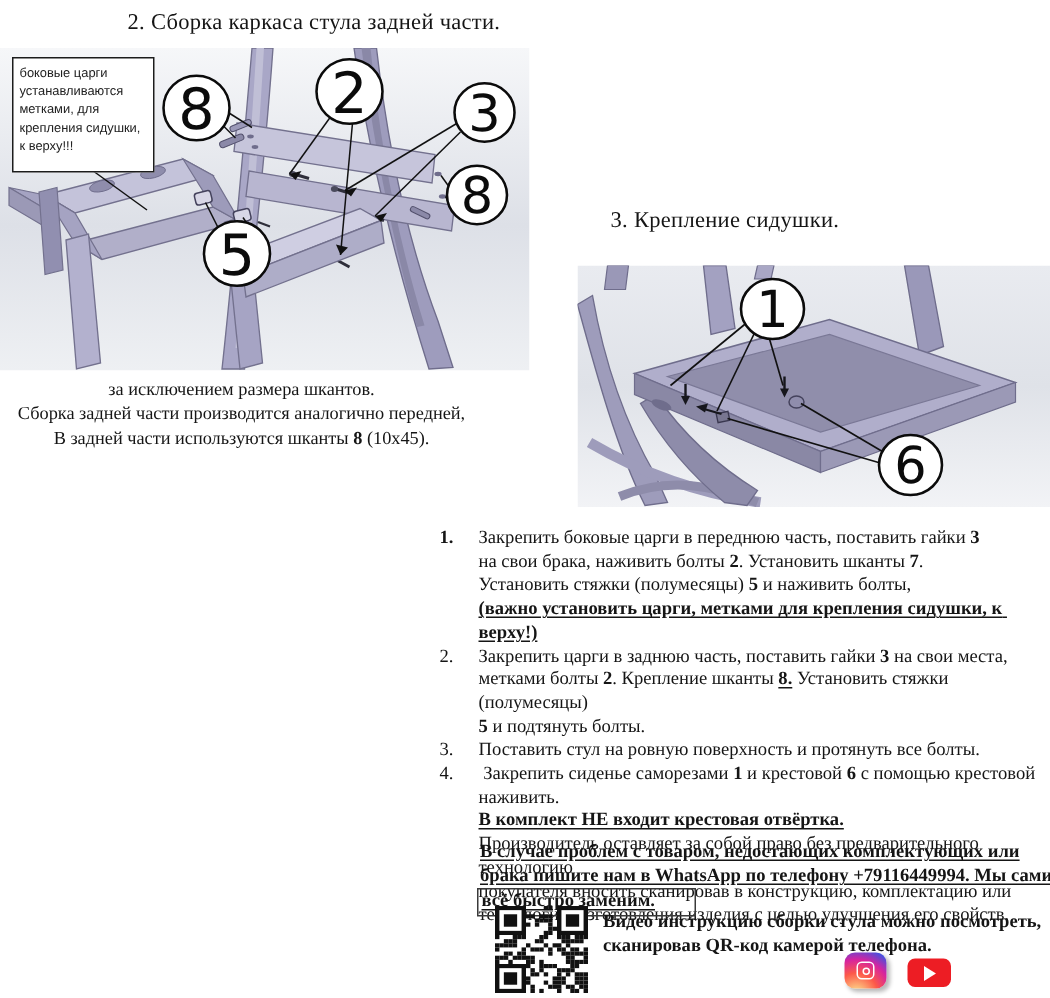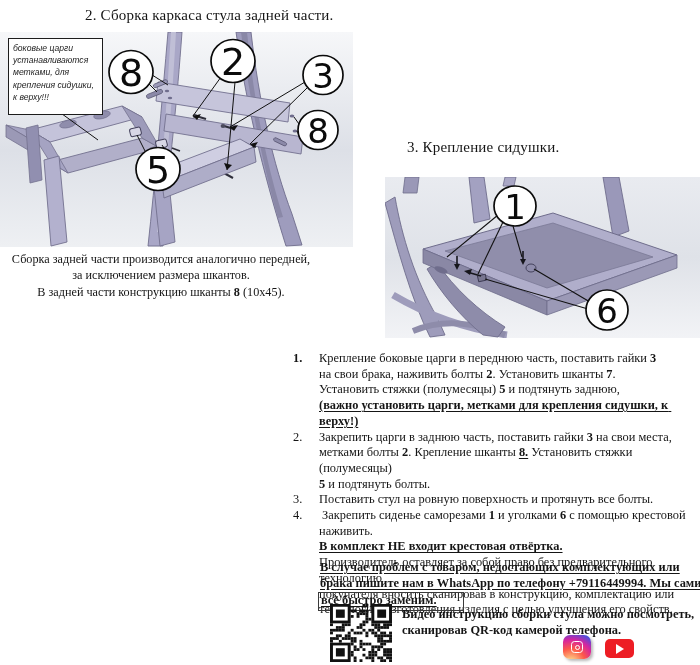--- a/index.html
+++ b/index.html
@@ -10,21 +10,21 @@
   .abs{position:absolute;}
   
   .sec-title{font-size:15px;letter-spacing:.2px;}
   
   .diagram{position:absolute;}
   .diagram svg{display:block;}
   
   .note-box{
     position:absolute;left:8px;top:38px;width:86px;min-height:68px;
     background:#fff;border:1.4px solid #1c1c1c;padding:3px 3px 4px 4px;
-    font-family:"Liberation Sans", sans-serif;font-size:8.6px;line-height:1.42;color:#222;font-style:italic;
+    font-family:"Liberation Sans", sans-serif;font-size:8.6px;line-height:1.42;color:#222;
   }
   
   .rear-note{left:0;top:251px;width:322px;text-align:center;font-size:12.2px;line-height:16.4px;}
   
   .instructions{left:293px;top:351px;width:410px;font-size:12.4px;line-height:15.7px;}
   .li{display:flex;align-items:flex-start;}
   .li .num{width:26px;flex:none;}
   .ibody{flex:1;}
   .ln{white-space:pre-wrap;}
   .sb{font-weight:bold;}
@@ -155,23 +155,23 @@
       <text class="callout-num" x="318" y="99" font-size="34" text-anchor="middle" dominant-baseline="central">8</text>
       <ellipse cx="158" cy="137" rx="22" ry="21.5" fill="#fff" stroke="#0b0b0b" stroke-width="1.7"></ellipse>
       <text class="callout-num" x="158" y="138" font-size="38" text-anchor="middle" dominant-baseline="central">5</text>
     </g>
   </svg>
 </div>
 
 <div class="abs note-box">боковые царги устанавливаются метками, для крепления сидушки, к верху!!!</div>
 
 <div class="abs rear-note">
+    <div class="ln"><span>за исключением размера шкантов.</span></div>
     <div class="ln"><span>Сборка задней части производится аналогично передней,</span></div>
-    <div class="ln"><span>за исключением размера шкантов.</span></div>
-    <div class="ln"><span>В задней части конструкцию шканты </span><span class="sb">8</span><span> (10x45).</span></div>
+    <div class="ln"><span>В задней части используются шканты </span><span class="sb">8</span><span> (10x45).</span></div>
   </div>
 
 <div class="abs sec-title" style="left:407px;top:139px;">3.   Крепление сидушки.</div>
 
 <div class="diagram" style="left:385px;top:177px;width:315px;height:161px;">
   <svg width="315" height="161" viewBox="0 0 315 161">
     <defs>
       <linearGradient id="bg2" x1="0" y1="0" x2="0" y2="1">
         <stop offset="0" stop-color="#e9ebf0"></stop>
         <stop offset="0.5" stop-color="#dfe2e8"></stop>
@@ -221,44 +221,44 @@
       <ellipse cx="222" cy="133" rx="21" ry="20" fill="#fff" stroke="#0b0b0b" stroke-width="1.7"></ellipse>
       <text class="callout-num" x="222" y="134" font-size="34" text-anchor="middle" dominant-baseline="central">6</text>
     </g>
   </svg>
 </div>
 
 <div class="abs instructions">
     <div class="li">
       <div class="num sb">1.</div>
       <div class="ibody">
-        <div class="ln"><span>Крепление боковые </span><span class="sw">царги</span><span> в переднюю часть, поставить гайки </span><span class="sb">3</span></div>
+        <div class="ln"><span>Закрепить боковые </span><span class="sw">царги</span><span> в переднюю часть, поставить гайки </span><span class="sb">3</span></div>
         <div class="ln"><span>на свои брака, наживить болты </span><span class="sb">2</span><span>. Установить </span><span class="sw">шканты</span><span> </span><span class="sb">7</span><span>.</span></div>
-        <div class="ln"><span>Установить стяжки (полумесяцы) </span><span class="sb">5</span><span> и подтянуть заднюю</span><span class="sw">,</span></div>
+        <div class="ln"><span>Установить стяжки (полумесяцы) </span><span class="sb">5</span><span> и наживить болты</span><span class="sw">,</span></div>
         <div class="ln"><span class="sb su">(важно установить царги, метками для крепления сидушки, к верху!)</span></div>
       </div>
     </div>
     <div class="li">
       <div class="num">2.</div>
       <div class="ibody">
         <div class="ln"><span>Закрепить </span><span class="sw">царги</span><span> в заднюю часть, поставить гайки </span><span class="sb">3</span><span> на свои места,</span></div>
         <div class="ln"><span>метками болты </span><span class="sb">2</span><span>. Крепление шканты </span><span class="sb su">8.</span><span> Установить стяжки (полумесяцы)</span></div>
         <div class="ln"><span class="sb">5</span><span> и подтянуть болты.</span></div>
       </div>
     </div>
     <div class="li">
       <div class="num">3.</div>
       <div class="ibody">
         <div class="ln"><span>Поставить стул на ровную поверхность и протянуть все болты.</span></div>
       </div>
     </div>
     <div class="li">
       <div class="num">4.</div>
       <div class="ibody">
-        <div class="ln"><span> Закрепить сиденье саморезами </span><span class="sb">1</span><span> и уголками </span><span class="sb">6</span><span> с помощью крестовой</span></div>
+        <div class="ln"><span> Закрепить сиденье саморезами </span><span class="sb">1</span><span> и крестовой </span><span class="sb">6</span><span> с помощью крестовой</span></div>
         <div class="ln"><span>наживить.</span></div>
         <div class="ln"><span class="sb su">В комплект НЕ входит крестовая отвёртка.</span></div>
         <div class="ln"><span>Производитель оставляет за собой право без предварительного технологию</span></div>
         <div class="ln"><span>покупателя вносить сканировав в конструкцию, комплектацию или</span></div>
         <div class="ln"><span>технологию изготовления изделия с целью улучшения его свойств.</span></div>
       </div>
     </div>
   </div>
 
 <div class="abs whatsapp">

